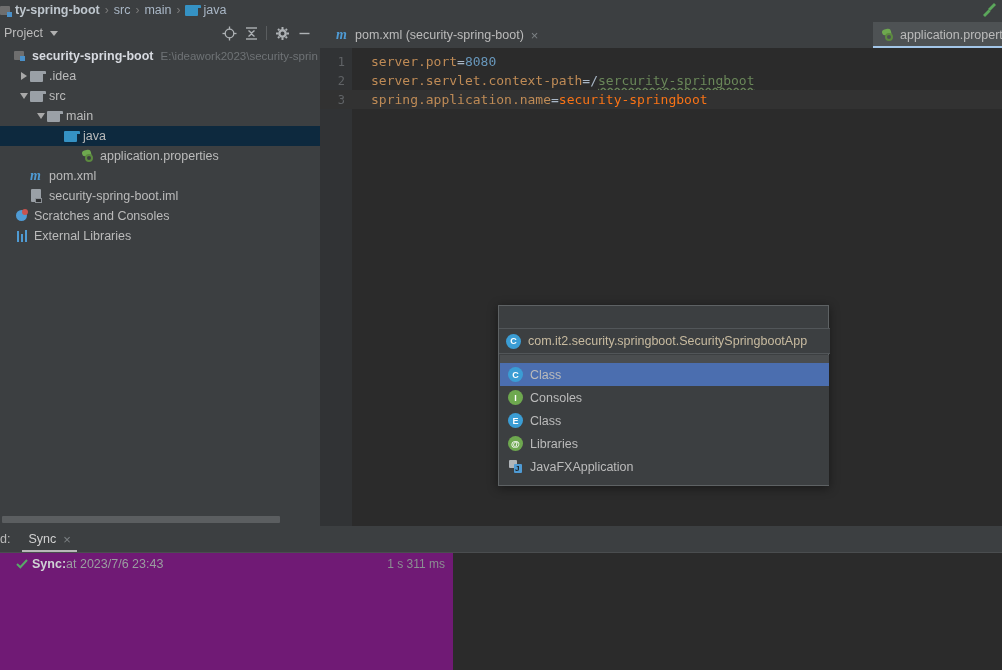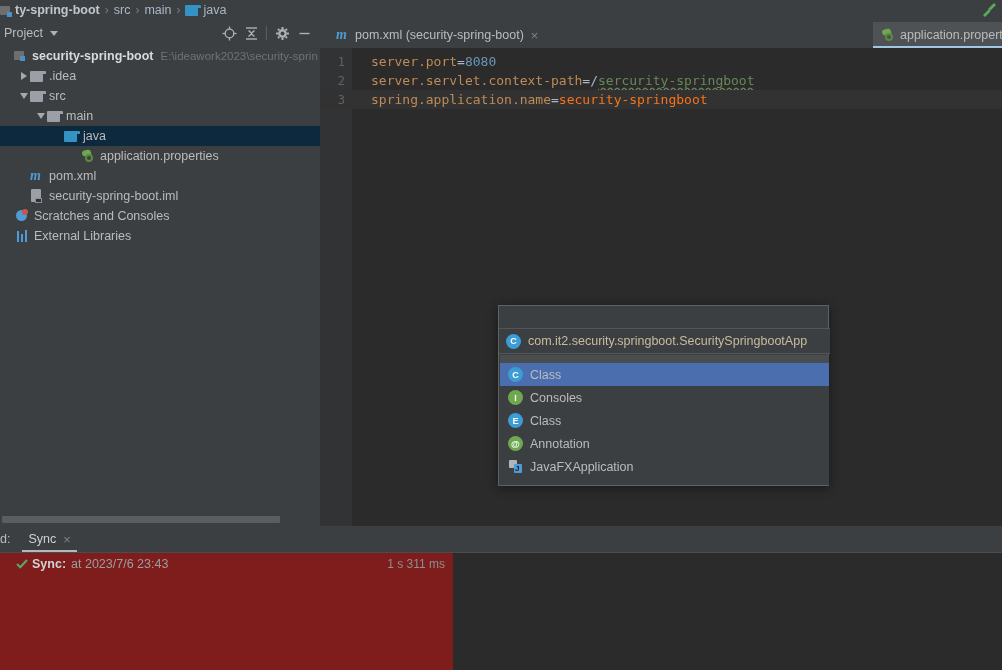--- a/index.html
+++ b/index.html
@@ -295,37 +295,37 @@
     position: relative;
   }
   .bp-tab-label { font-size: 12.5px; color: #d0d0d0; }
   .bp-tab-close { margin-left: 7px; font-size: 13px; color: #7d8285; }
   .bp-tab .bp-underline {
     position: absolute; left: 0; bottom: 0; width: 100%; height: 2px;
     background: #b8b8b8;
   }
   .bp-tree {
     position: absolute; left: 0; top: 26px; width: 453px; height: 118px;
-    background: #7f1d1d; border-top: 1px solid #4a4d4f;
+    background: #701a75; border-top: 1px solid #4a4d4f;
   }
   .bp-detail {
     position: absolute; left: 453px; top: 26px; width: 549px; height: 118px;
     background: #2b2b2b; border-top: 1px solid #4a4d4f;
   }
   .bp-row {
     position: relative; height: 22px; display: flex; align-items: center;
     padding-left: 22px;
   }
   .bp-check {
     position: absolute; left: 16px; top: 5px; width: 12px; height: 12px;
   }
   .bp-sync-label {
     font-size: 12.5px; font-weight: bold; color: #cfd2d4; margin-left: 10px;
   }
-  .bp-sync-time { font-size: 12.5px; color: #9a9da0; margin-left: 5px; }
+  .bp-sync-time { font-size: 12.5px; color: #9a9da0; }
   .bp-duration {
     position: absolute; right: 8px; font-size: 12px; color: #8b8f92;
   }
 </style>
 </head>
 <body>
 
 <div id="app">
 
   <div class="breadcrumb-bar">
@@ -571,21 +571,21 @@
       <div class="popup-item">
         <span class="pi-icon">
           <span class="pi-circle pi-e">E</span>
         </span>
         <span class="popup-item-label">Class</span>
       </div>
       <div class="popup-item">
         <span class="pi-icon">
           <span class="pi-circle pi-a">@</span>
         </span>
-        <span class="popup-item-label">Annotation</span>
+        <span class="popup-item-label">Libraries</span>
       </div>
       <div class="popup-item">
         <span class="pi-icon pi-fx">
           <span class="b1"></span>
             <span class="b2"></span>
             <span class="j">J</span>
         </span>
         <span class="popup-item-label">JavaFXApplication</span>
       </div>
     </div>

